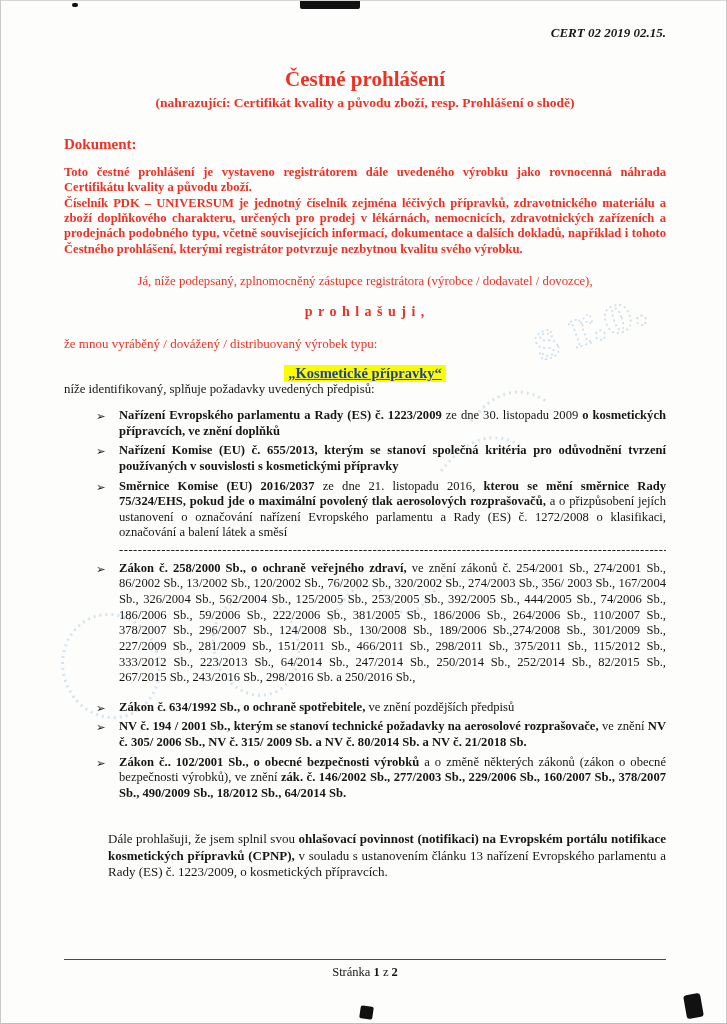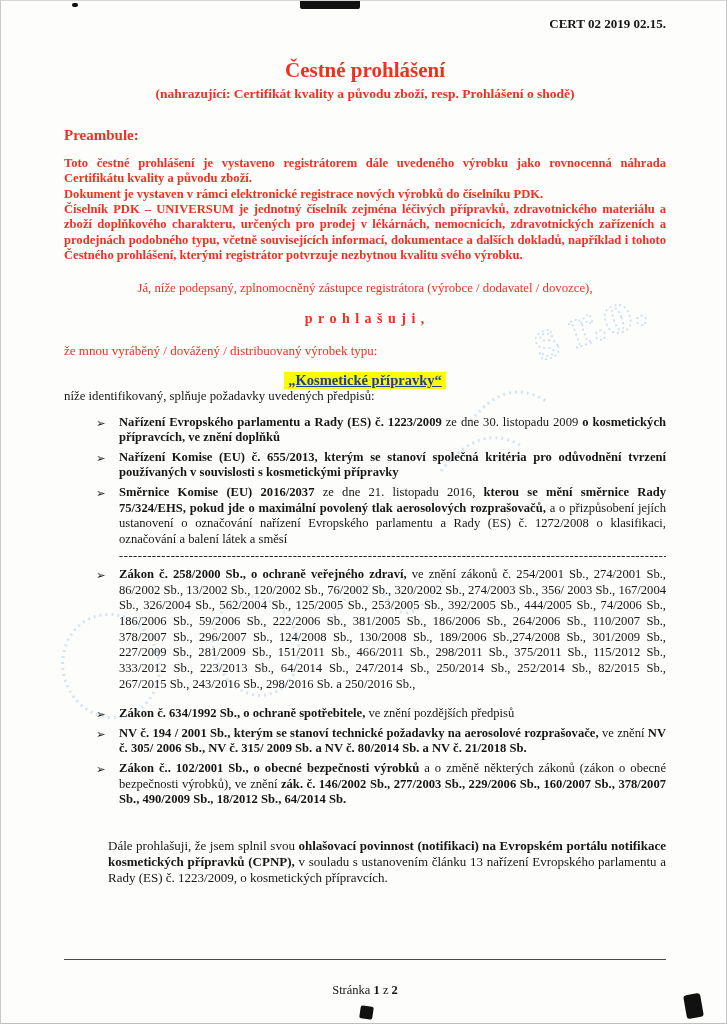--- a/index.html
+++ b/index.html
@@ -8,21 +8,21 @@
     background:#fdfdfb; overflow:hidden;
     border-left:1px solid #c9c9c9; border-right:1px solid #c9c9c9;
     border-top:1px solid #d6d6d6; border-bottom:1px solid #bfbfbf;
     font-family:"Liberation Serif","DejaVu Serif",serif;
     color:#161616;
     box-sizing:border-box;
   }
   .content { position:relative; z-index:2; padding:0 60px 0 63px; }
   .b { font-weight:bold; }
 
-  .doc-code { text-align:right; padding-top:15px; font-size:13px; font-weight:bold; }
+  .doc-code { text-align:right; padding-top:24px; font-size:13px; font-weight:bold; font-style:italic; }
 
   .title { margin-top:26px; text-align:center; font-size:21px; font-weight:bold; color:var(--red); }
   .subtitle { margin-top:3px; text-align:center; font-size:13.5px; font-weight:bold; color:var(--red); }
 
   .preamble-heading { margin-top:25px; font-size:15px; font-weight:bold; color:var(--red); }
   .preamble-p { margin:0; font-size:12.6px; line-height:1.22; font-weight:bold; color:var(--red); text-align:justify; }
   .preamble-p.first { margin-top:12px; }
 
   .decl-intro { margin-top:17px; text-align:center; font-size:12.8px; color:var(--red);font-family:Liberation Serif, serif; }
   .decl-verb  { margin-top:15px; text-align:center; font-size:14px; font-weight:bold; color:var(--red); letter-spacing:1px; }
@@ -44,21 +44,21 @@
   .reg-content { flex:1; text-align:justify; }
   .reg-separator {
     margin:2px 0 0 23px; font-size:12.6px; line-height:1.1;
     white-space:nowrap; overflow:hidden; letter-spacing:0.5px;
   }
 
   .closing { margin-top:30px; font-size:13px; line-height:1.25; text-align:justify;margin-left:44px; }
 
   .footer {
     position:absolute; left:63px; right:60px; top:958px; z-index:2;
-    border-top:1.5px solid #4a4a4a; padding-top:23px;
+    border-top:1.5px solid #4a4a4a; padding-top:5px;
     text-align:center; font-size:12.5px;
   }
 
   .watermark { position:absolute; z-index:1; left:0; top:0; pointer-events:none; }
 
   .artifact { position:absolute; background:#111; z-index:3; }
   .artifact.top-bar    { left:299px; top:0;      width:60px; height:8px; border-radius:0 0 2px 2px; }
   .artifact.top-left   { left:71px;  top:2px;    width:6px;  height:4px; border-radius:2px; }
   .artifact.bot-center { left:359px; top:1005px; width:13px; height:13px; border-radius:2px; transform:rotate(8deg); }
   .artifact.bot-right  { left:684px; top:993px;  width:17px; height:24px; border-radius:3px; transform:rotate(-10deg); }
@@ -84,23 +84,22 @@
   <div class="artifact bot-center"></div>
   <div class="artifact bot-right"></div>
 
   <div class="content">
 
     <div class="doc-code">CERT 02 2019 02.15.</div>
 
     <div class="title">Čestné prohlášení</div>
     <div class="subtitle">(nahrazující: Certifikát kvality a původu zboží, resp. Prohlášení o shodě)</div>
 
-    <div class="preamble-heading">Preambule:</div>
+    <div class="preamble-heading">Dokument:</div>
     <p class="preamble-p first">Toto čestné prohlášení je vystaveno registrátorem dále uvedeného výrobku jako rovnocenná náhrada Certifikátu kvality a původu zboží.</p>
-    <p class="preamble-p">Dokument je vystaven v rámci elektronické registrace nových výrobků do číselníku PDK.</p>
     <p class="preamble-p">Číselník PDK – UNIVERSUM je jednotný číselník zejména léčivých přípravků, zdravotnického materiálu a zboží doplňkového charakteru, určených pro prodej v lékárnách, nemocnicích, zdravotnických zařízeních a prodejnách podobného typu, včetně souvisejících informací, dokumentace a dalších dokladů, například i tohoto Čestného prohlášení, kterými registrátor potvrzuje nezbytnou kvalitu svého výrobku.</p>
 
     <div class="decl-intro">Já, níže podepsaný, zplnomocněný zástupce registrátora (výrobce / dodavatel / dovozce),</div>
     <div class="decl-verb">p r o h l a š u j i ,</div>
     <div class="decl-type">že mnou vyráběný / dovážený  / distribuovaný výrobek typu:</div>
     <div class="decl-product-wrap">
       <span class="decl-product">„Kosmetické přípravky“</span>
     </div>
     <div class="decl-below">níže identifikovaný, splňuje požadavky uvedených předpisů:</div>
 

